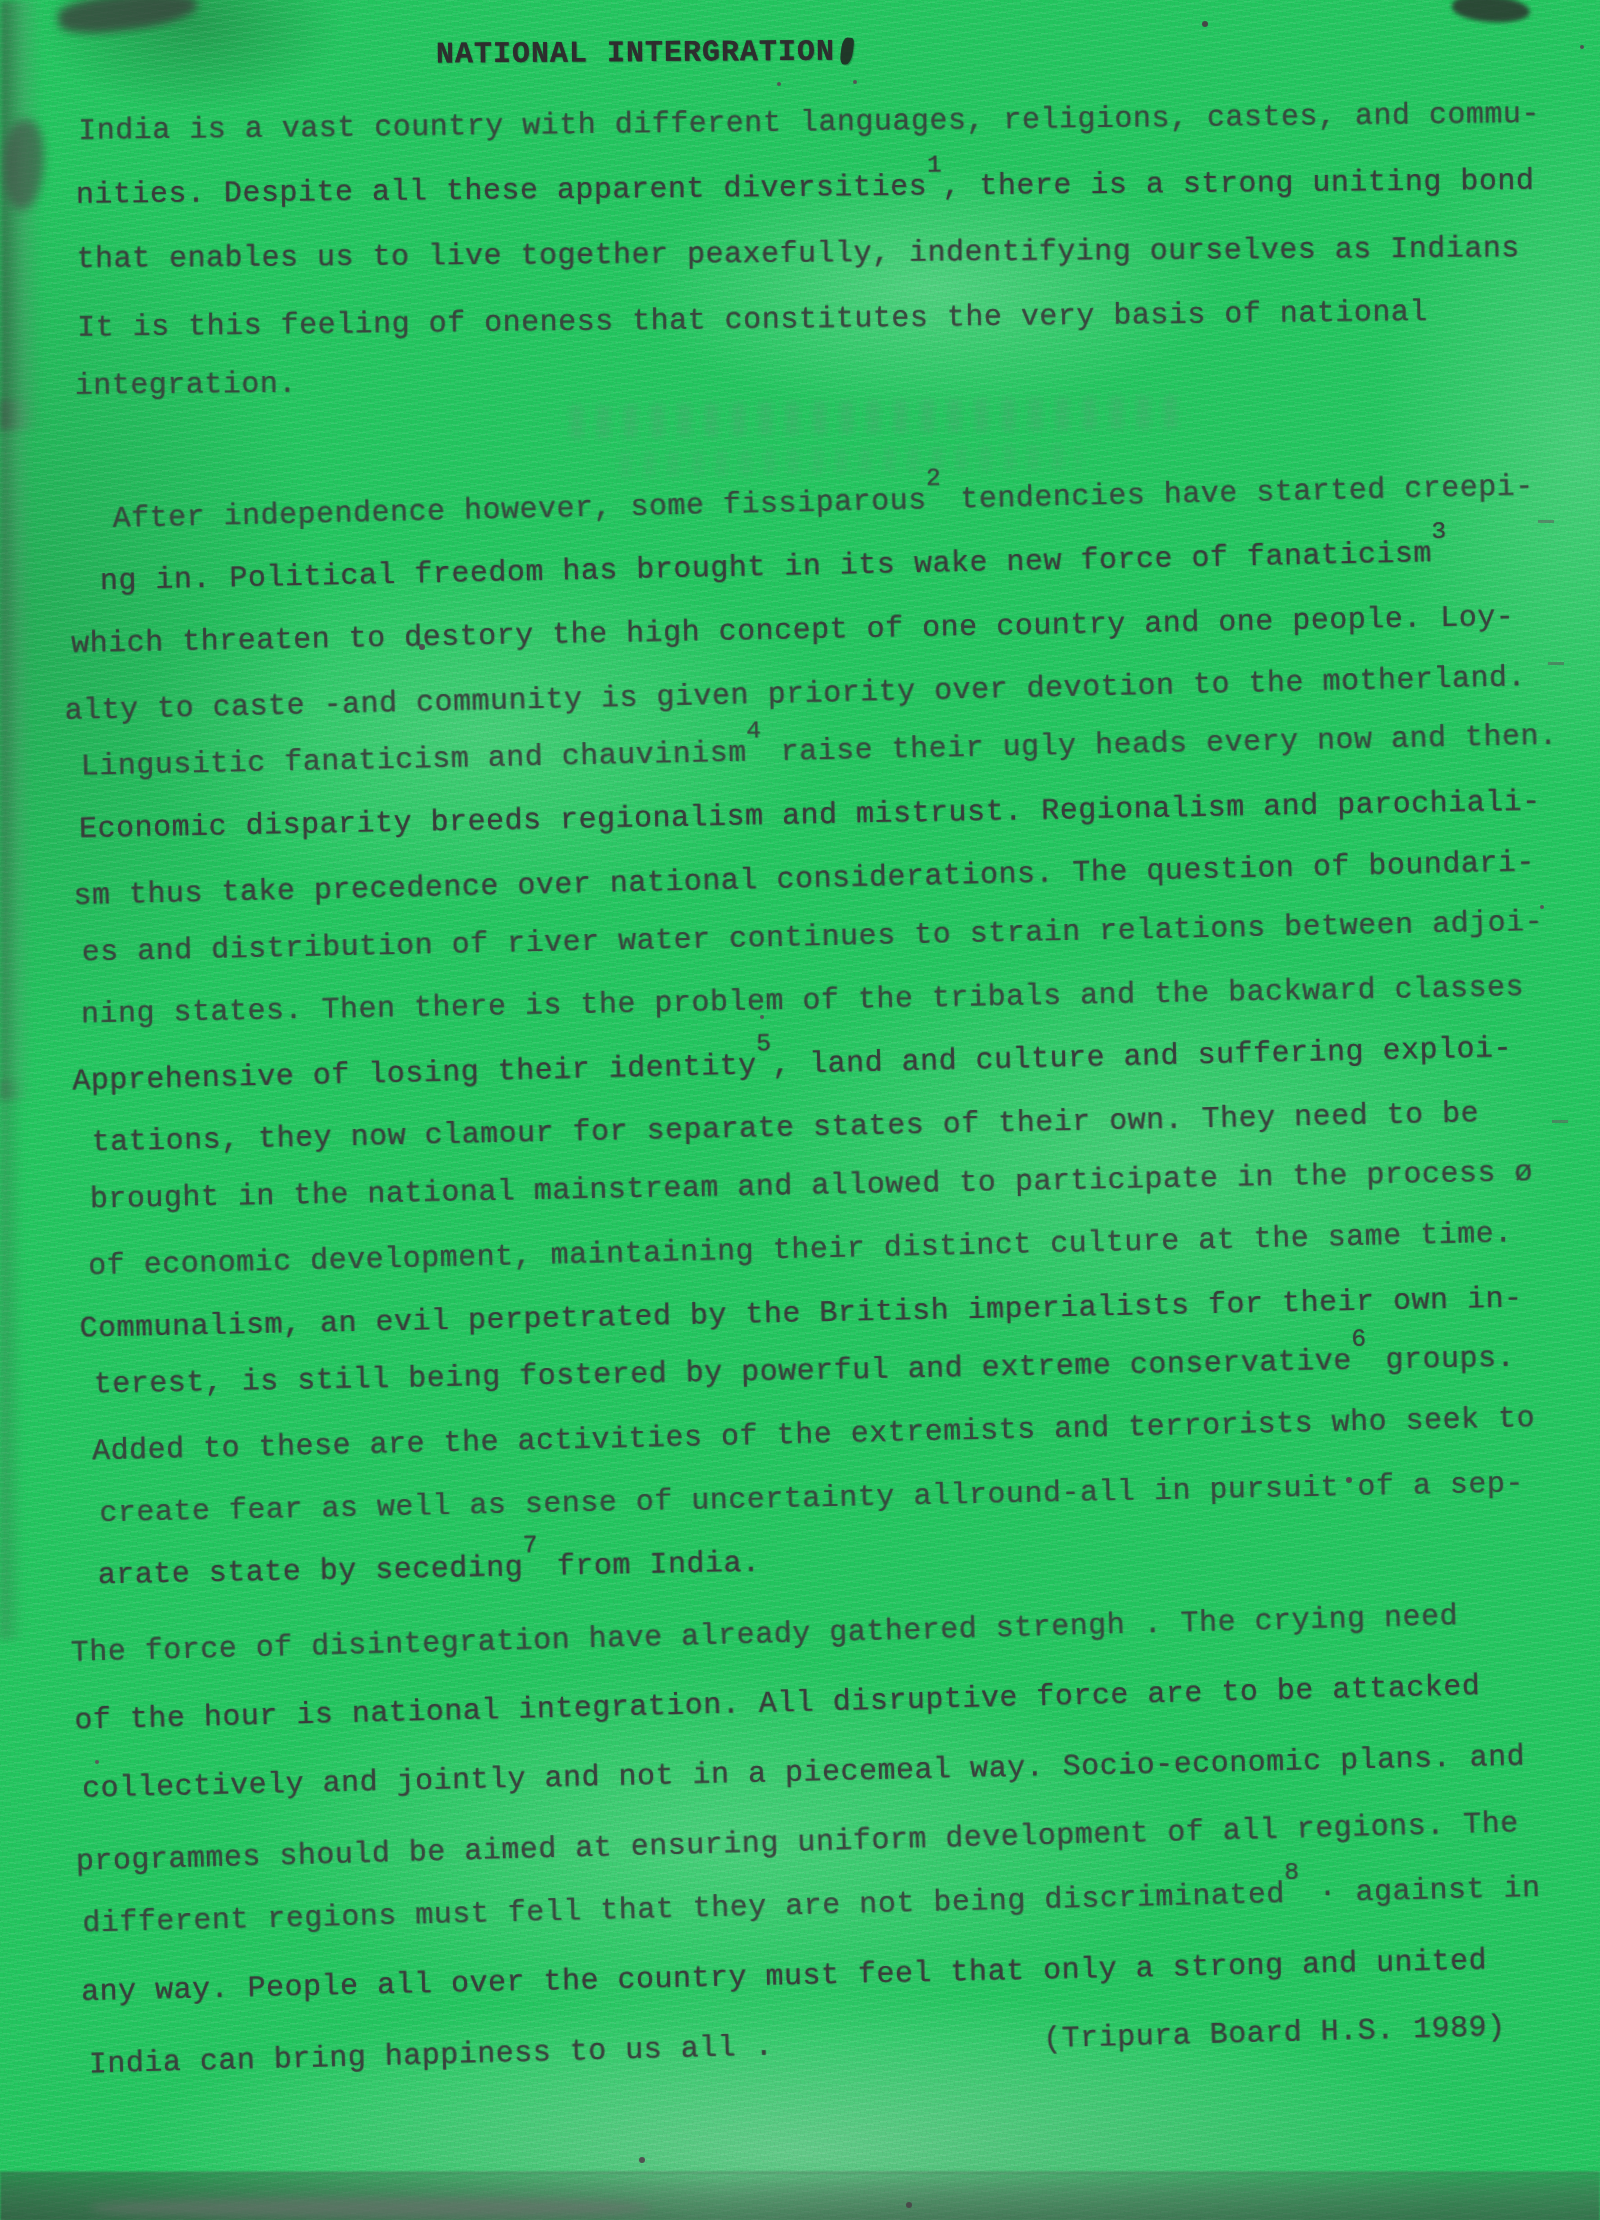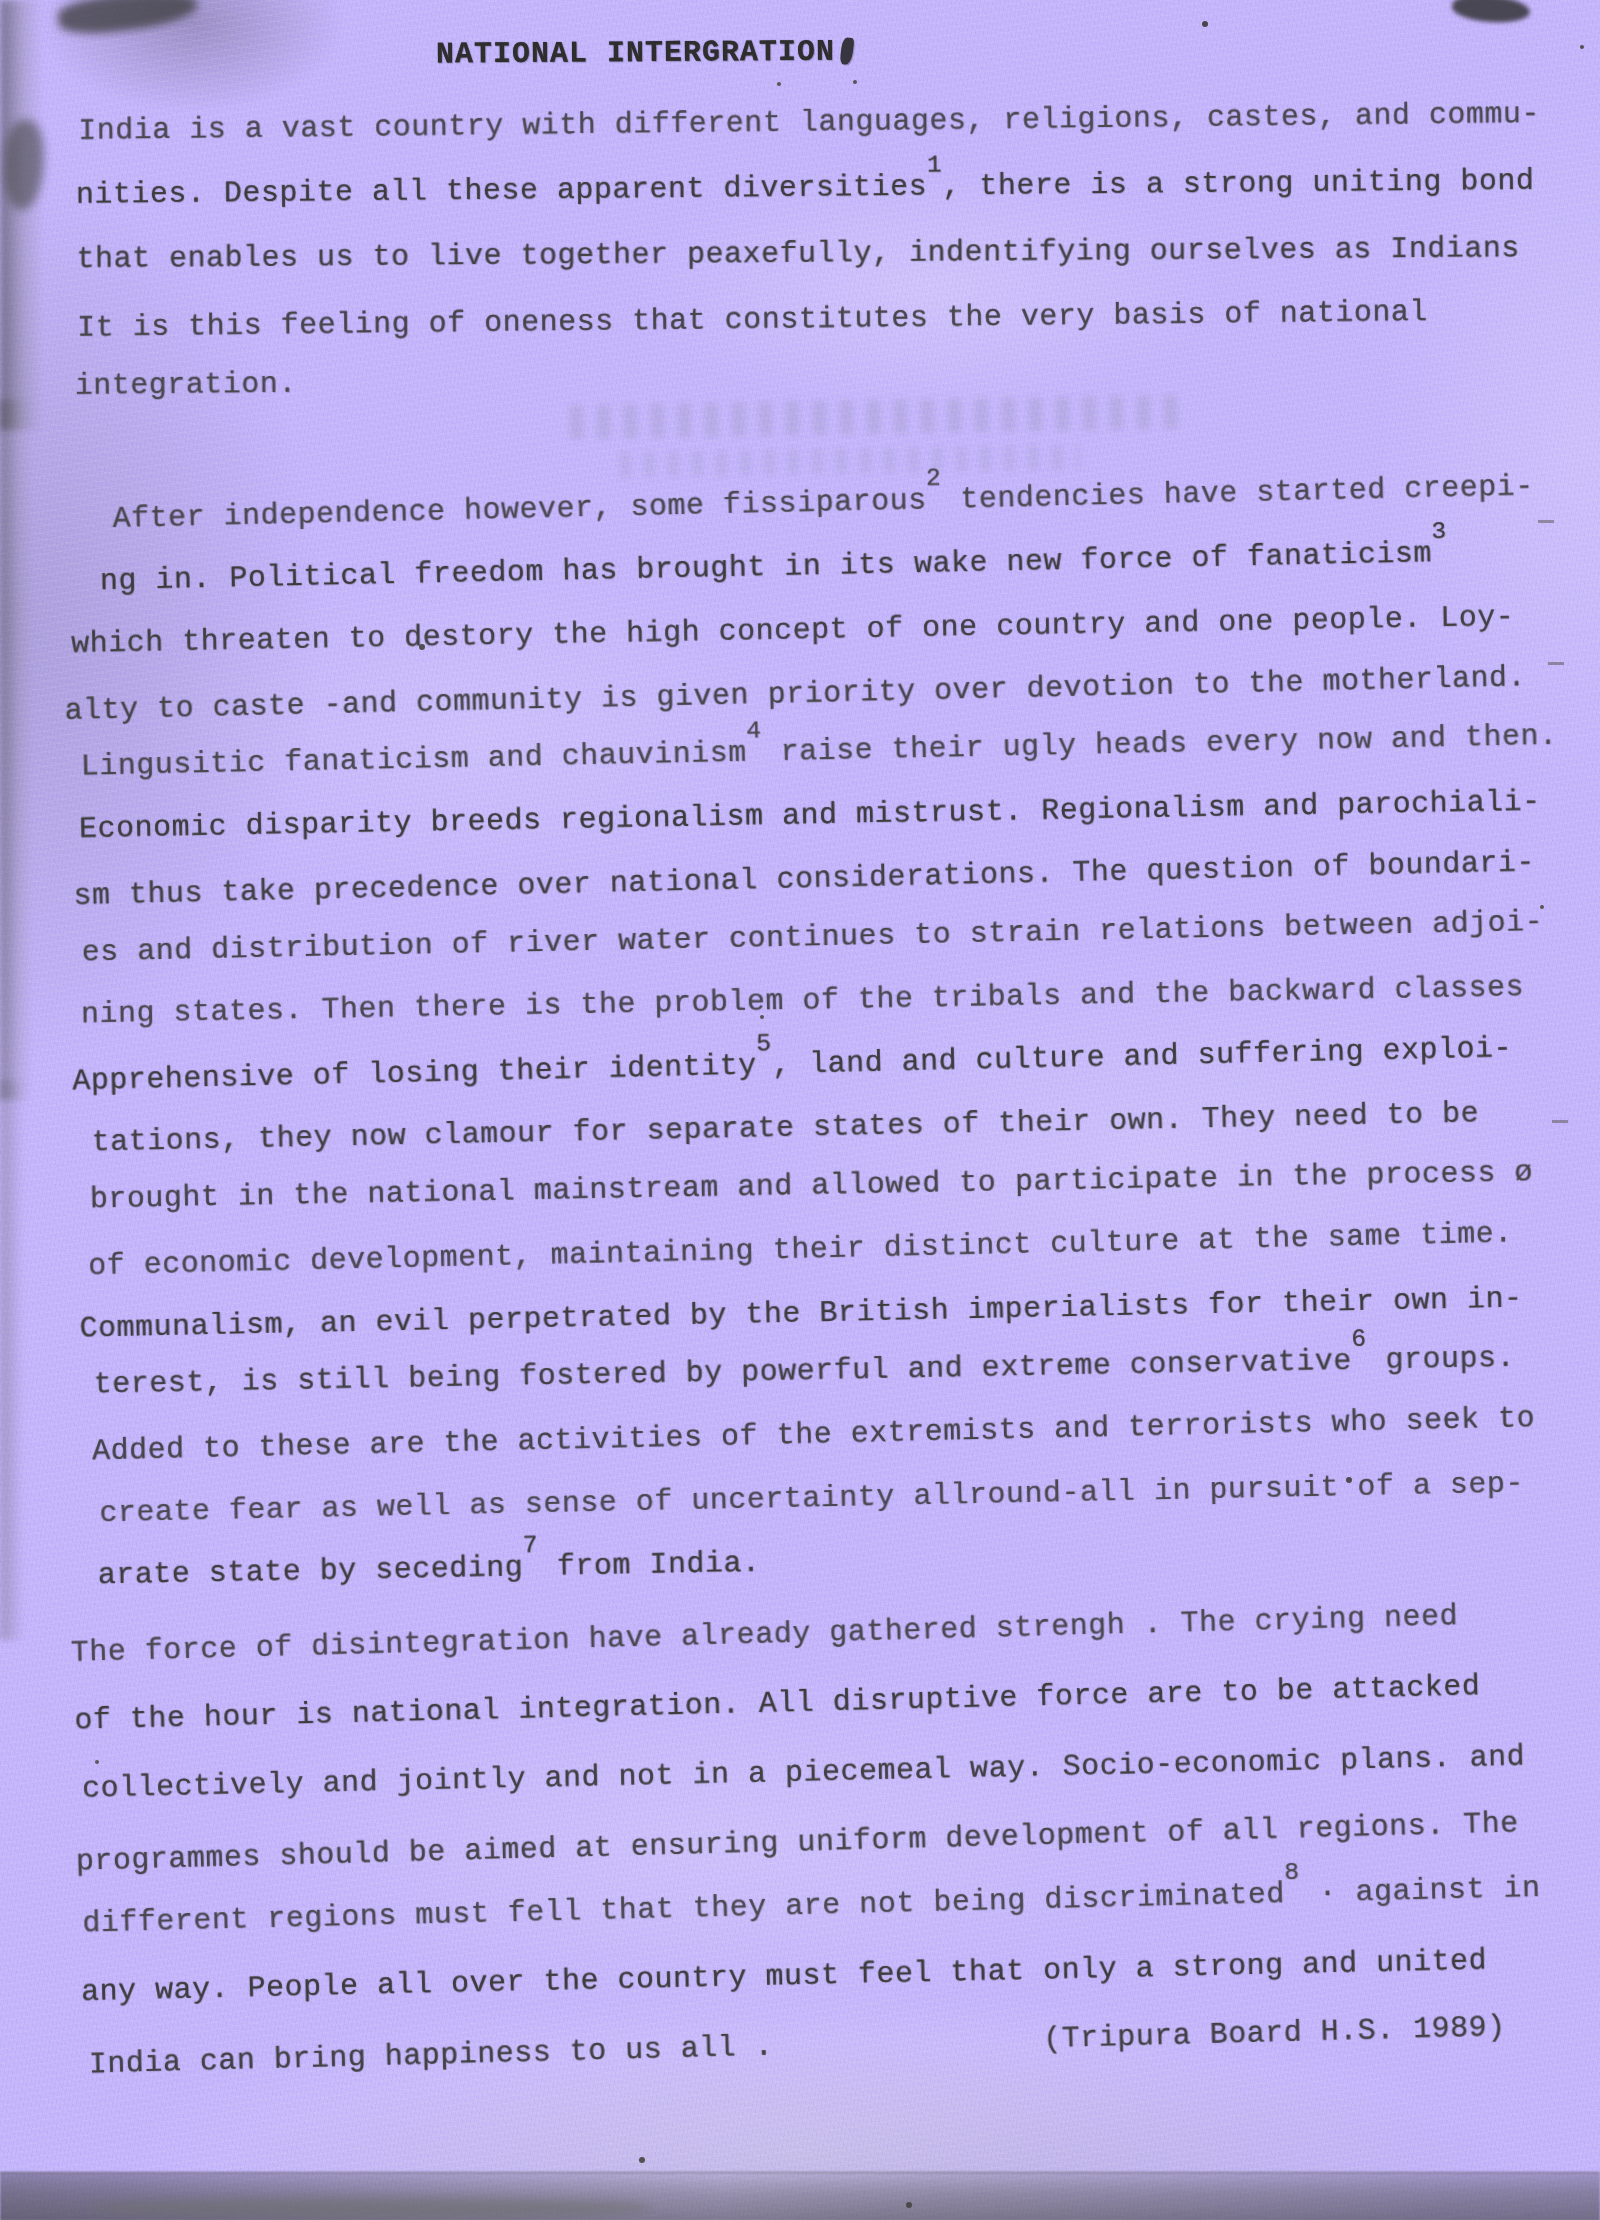--- a/index.html
+++ b/index.html
@@ -1,18 +1,18 @@
 <!DOCTYPE html>
 <html><head>
 <meta charset="utf-8">
 <style>
   html,body{margin:0;padding:0;background:#8e8e8e;}
   .page{
     position:relative;width:1600px;height:2220px;overflow:hidden;
-    background-color:#c4b5fd;
+    background-color:#22c55e;
     font-family:"Liberation Mono","DejaVu Sans Mono",monospace;
     color:#3a3a3a;
   }
   .layer{position:absolute;left:0;top:0;width:100%;height:100%;pointer-events:none;}
   .light-patches{
     background:
       radial-gradient(420px 180px at 58% 13%, rgba(255,255,255,.20), transparent 70%),
       radial-gradient(500px 260px at 30% 33%, rgba(255,255,255,.15), transparent 70%),
       radial-gradient(600px 300px at 72% 52%, rgba(255,255,255,.15), transparent 70%),
       radial-gradient(700px 260px at 45% 83%, rgba(255,255,255,.17), transparent 70%),

